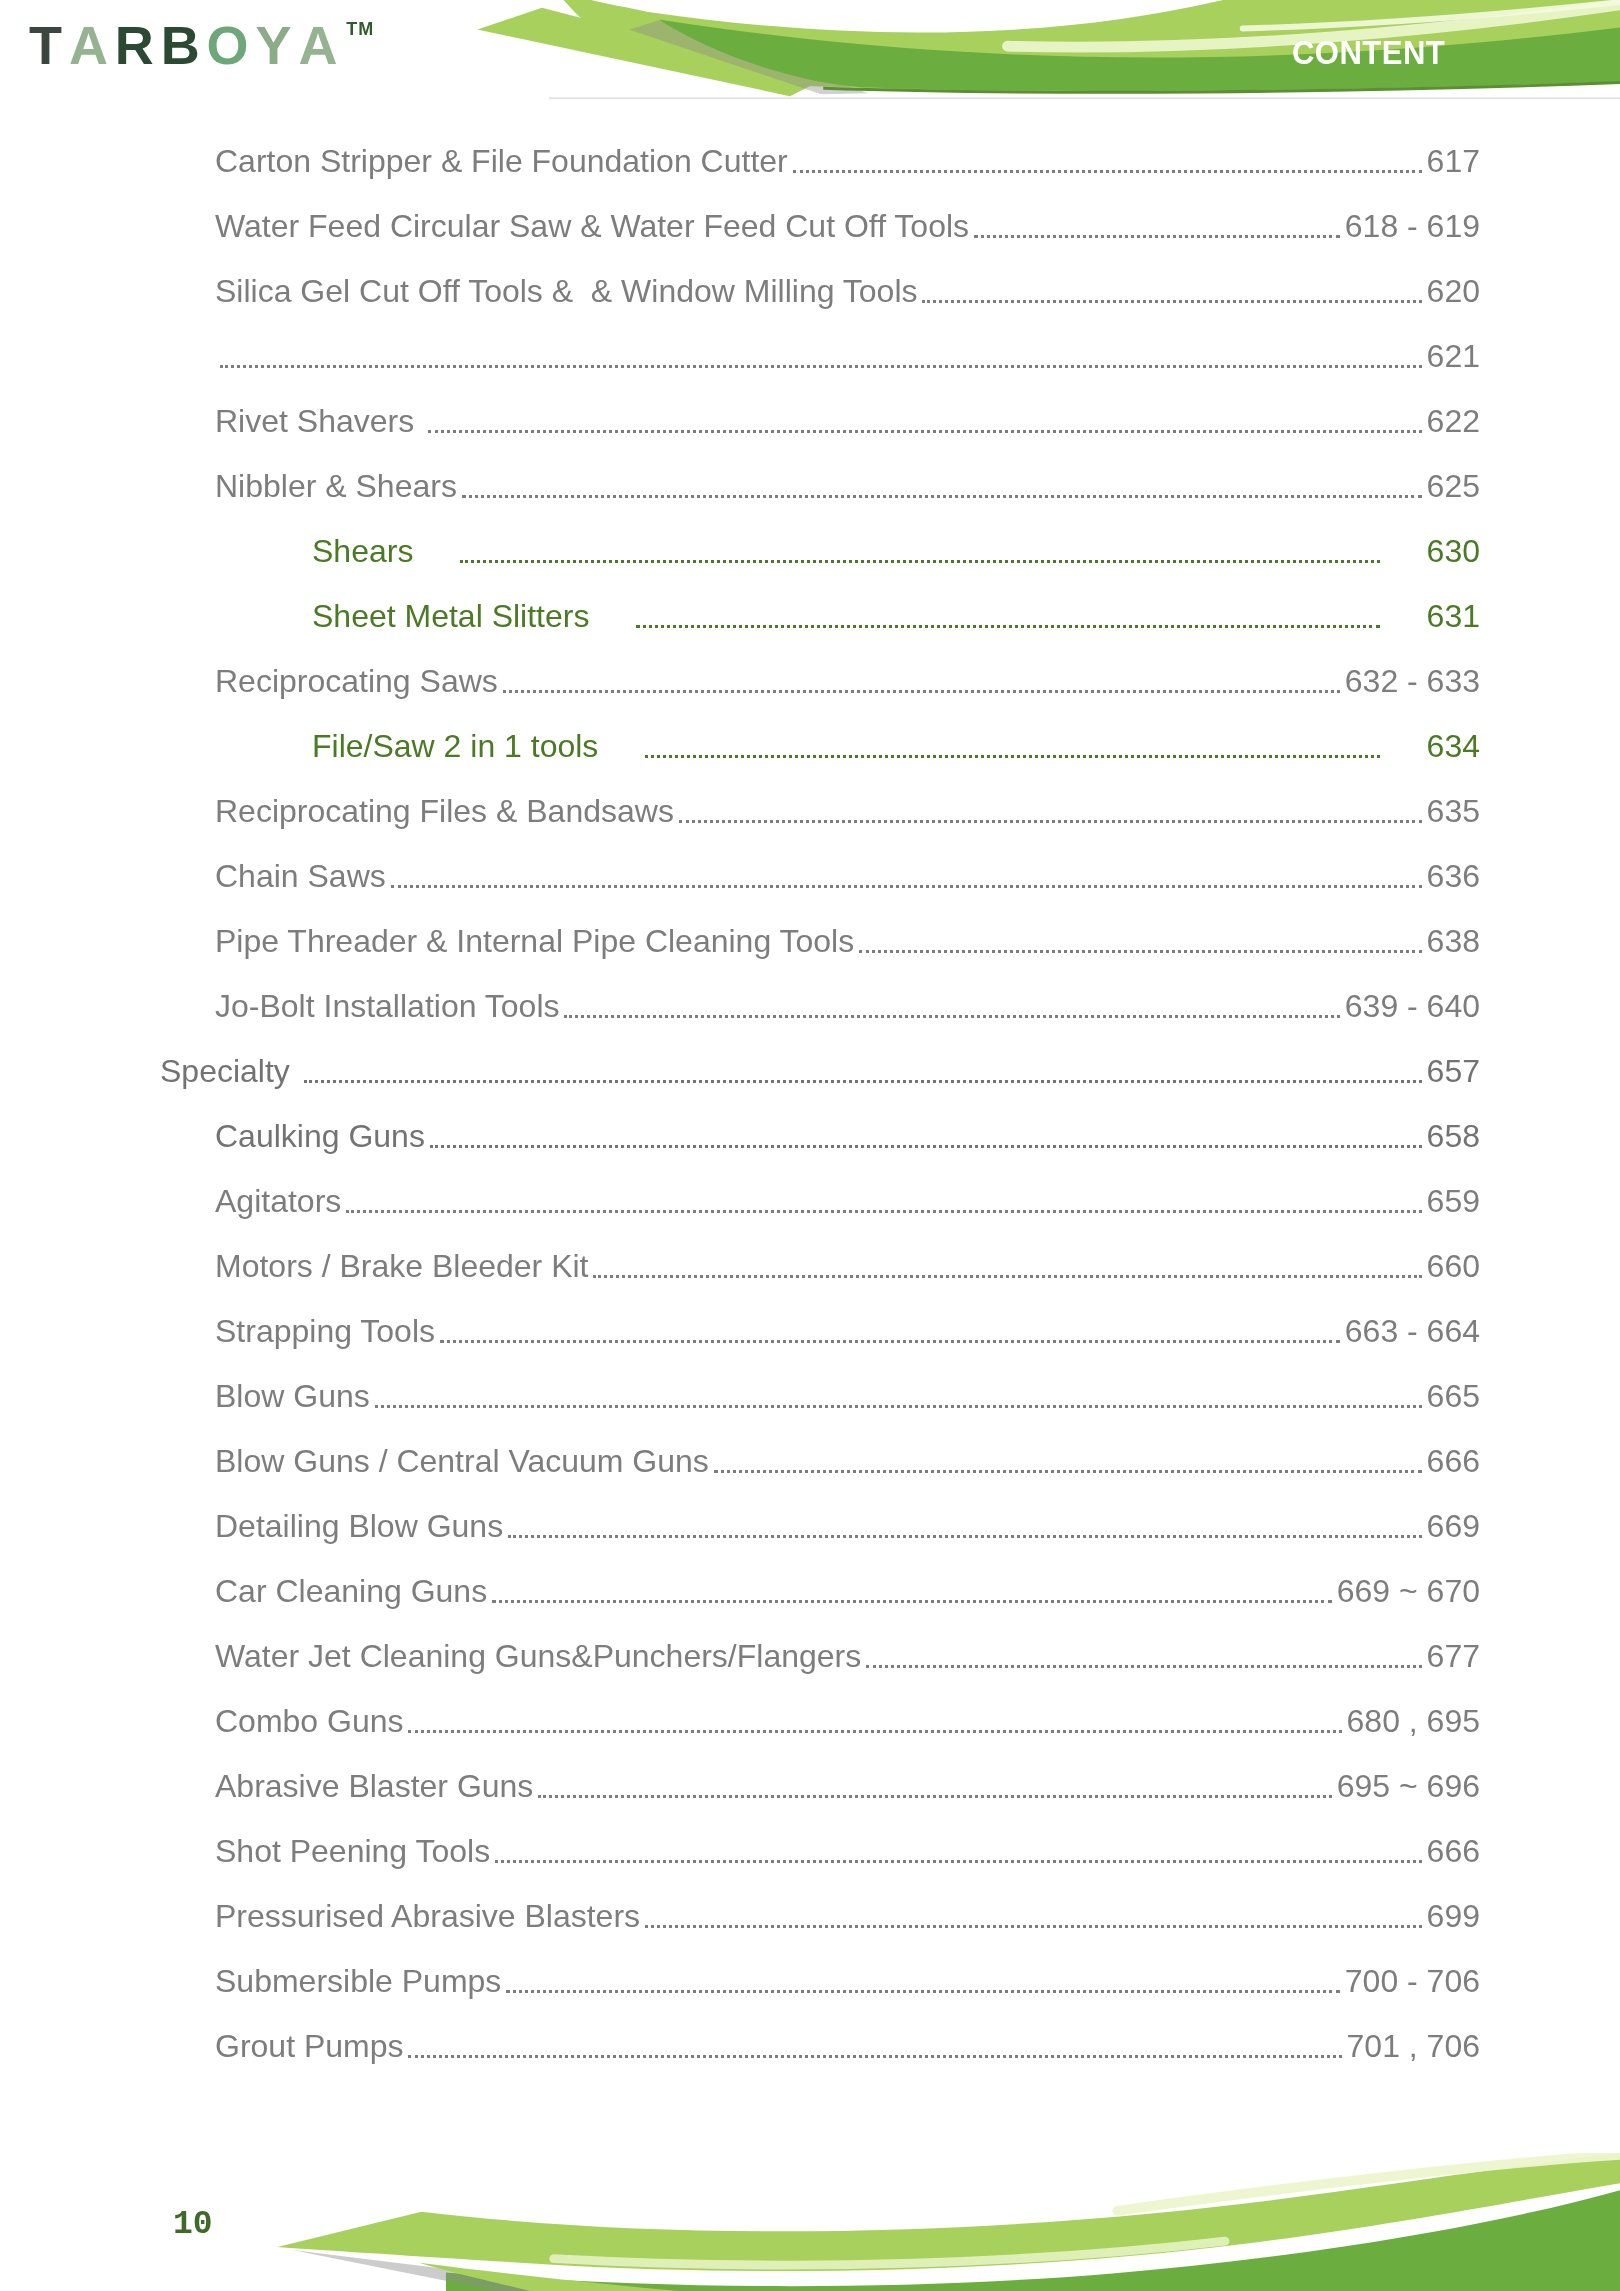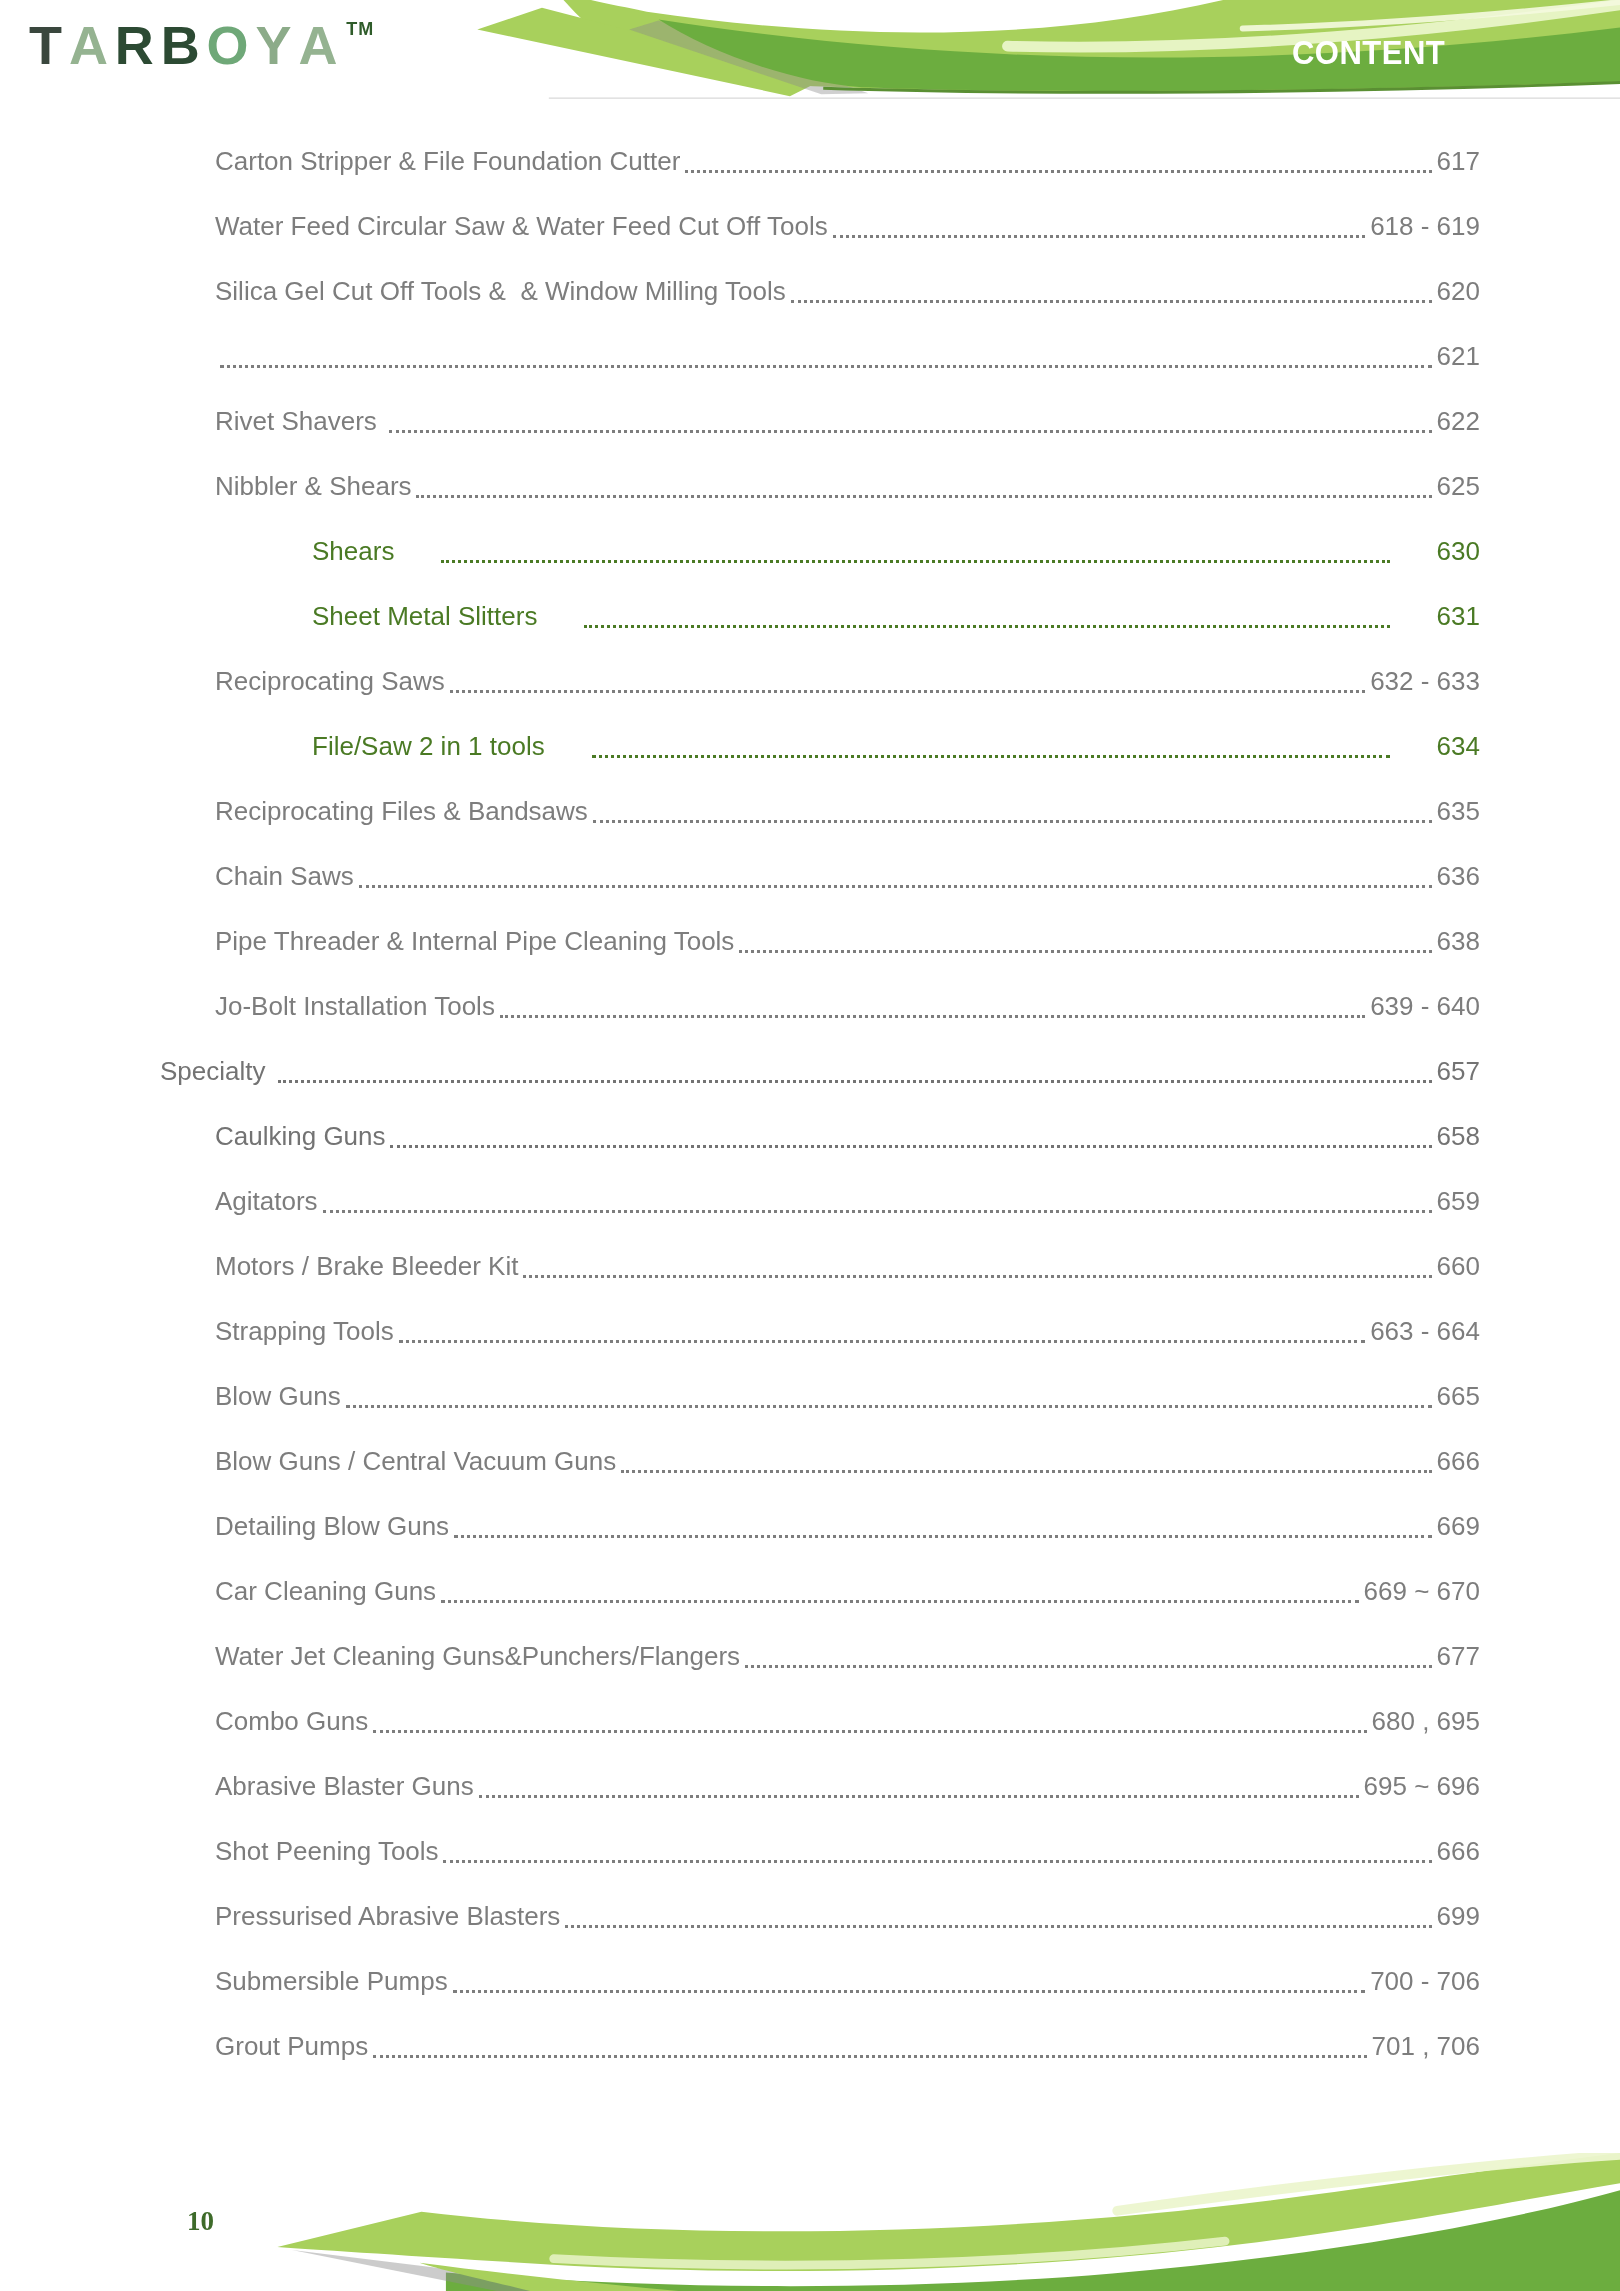--- a/index.html
+++ b/index.html
@@ -28,43 +28,43 @@
     position:absolute; top:34px; left:1292px;
     color:#ffffff; font-size:33px; font-weight:bold;
     letter-spacing:0.5px; transform:scaleX(0.94); transform-origin:left center;
     white-space:nowrap;
   }
 
   
   .toc { position:absolute; top:129px; left:0; right:0; }
   .toc-row {
     display:flex; align-items:center;
-    height:65px; font-size:26px;
+    height:65px; font-size:32px;
     padding-right:140px;
   }
   .toc-row .label { white-space:pre; }
   .toc-row .pages { white-space:pre; }
   .toc-row .leader {
     flex:1; height:0; margin:0 4.9px;
     border-bottom:3.1px dotted currentColor;
     position:relative; top:9.8px;
     min-width:29px;
   }
   .lvl0 { padding-left:160px; }
   .lvl1 { padding-left:215px; }
   .lvl2 { padding-left:312px;gap:42px; }
   .gray  { color:#7d7d7d; }
   .black { color:#737373; }
   .green { color:#4a7a24; }
 
   
   .page-number {
-    position:absolute; left:187px; top:2206px;
-    font-family:Liberation Serif, serif;
-    font-size:27px; font-weight:bold;
+    position:absolute; left:173px; top:2206px;
+    font-family:Liberation Mono, monospace;
+    font-size:33px; font-weight:bold;
   }
 </style>
 </head>
 <body>
 
 <svg class="header-svg" viewBox="0 0 1653 106" preserveAspectRatio="none" aria-hidden="true">
 
   <path d="M 575,0 L 1653,0 L 1653,85 C 1380,94 1060,97 830,88
            C 710,81 648,58 614,36 C 597,24 584,10 575,0 Z" fill="#a8d05c"></path>
 

